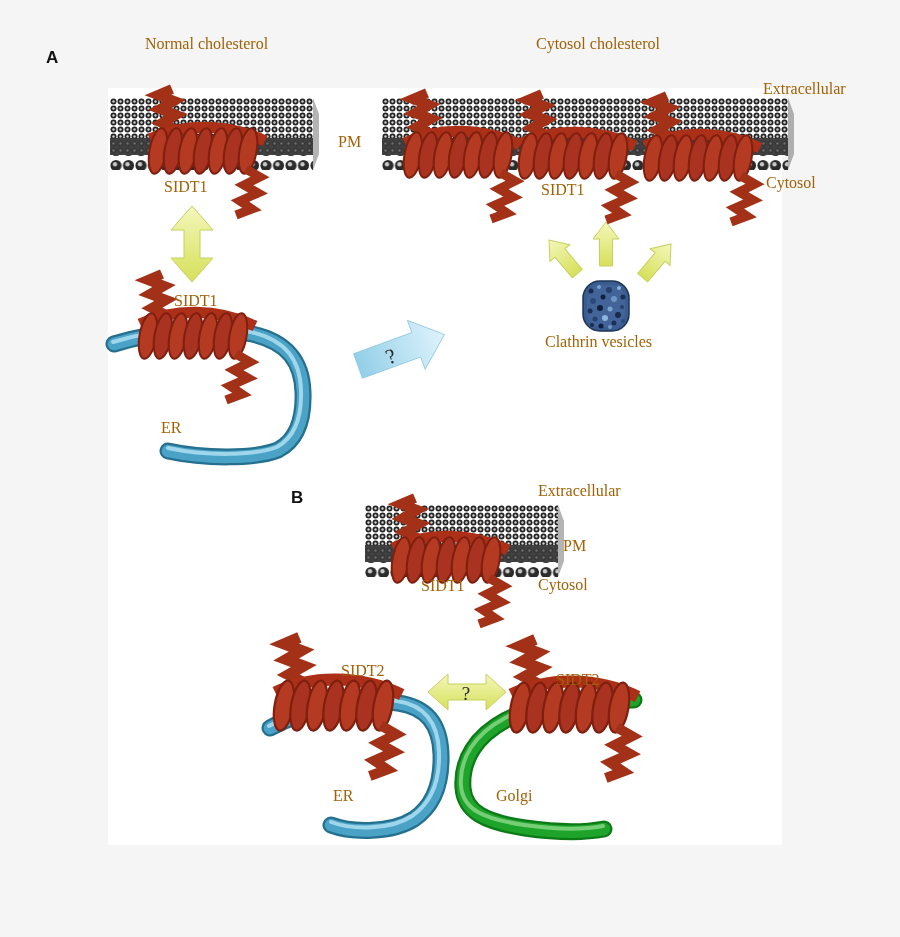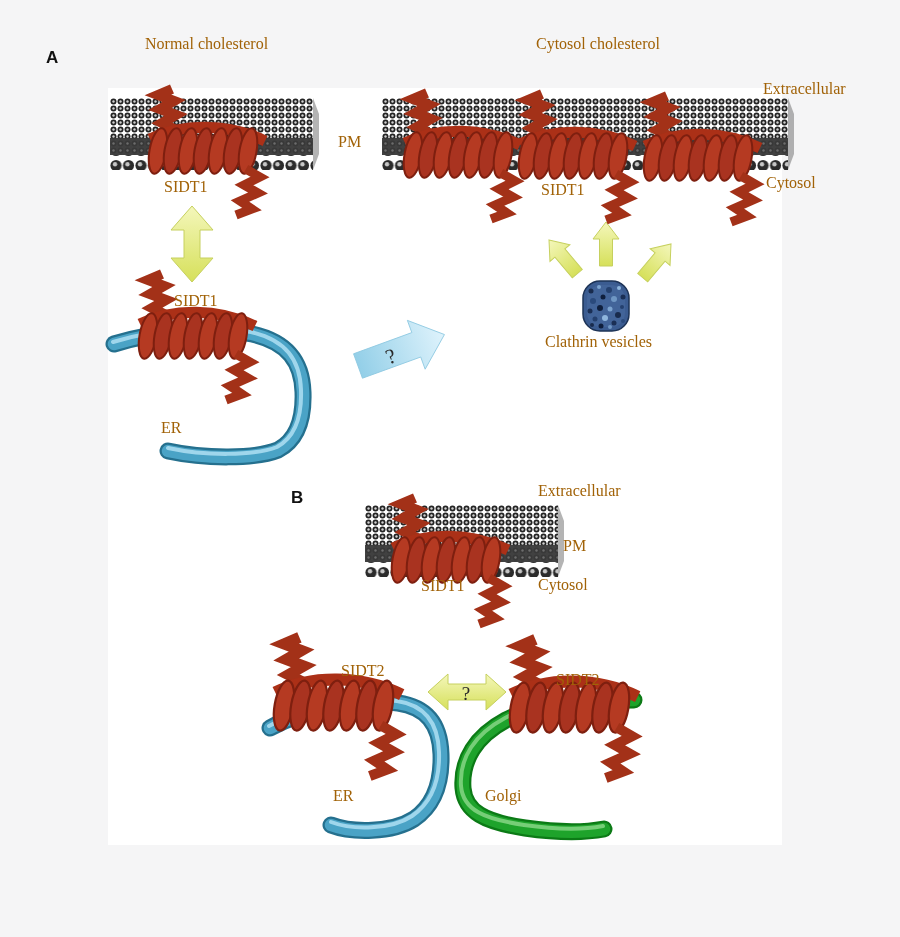--- a/index.html
+++ b/index.html
@@ -160,14 +160,14 @@
   <div class="lbl ctr" style="left:545px;top:333px;width:115px">Clathrin vesicles</div>
 
   <div class="marker" style="left:291px;top:488px">B</div>
   <div class="lbl" style="left:538px;top:482px">Extracellular</div>
   <div class="lbl" style="left:563px;top:537px">PM</div>
   <div class="lbl" style="left:421px;top:577px">SIDT1</div>
   <div class="lbl" style="left:538px;top:576px">Cytosol</div>
   <div class="lbl" style="left:341px;top:662px">SIDT2</div>
   <div class="lbl" style="left:556px;top:671px">SIDT2</div>
   <div class="lbl" style="left:333px;top:787px">ER</div>
-  <div class="lbl" style="left:485px;top:787px">Golgi</div>
+  <div class="lbl" style="left:496px;top:787px">Golgi</div>
 </div>
 
 </body></html>

